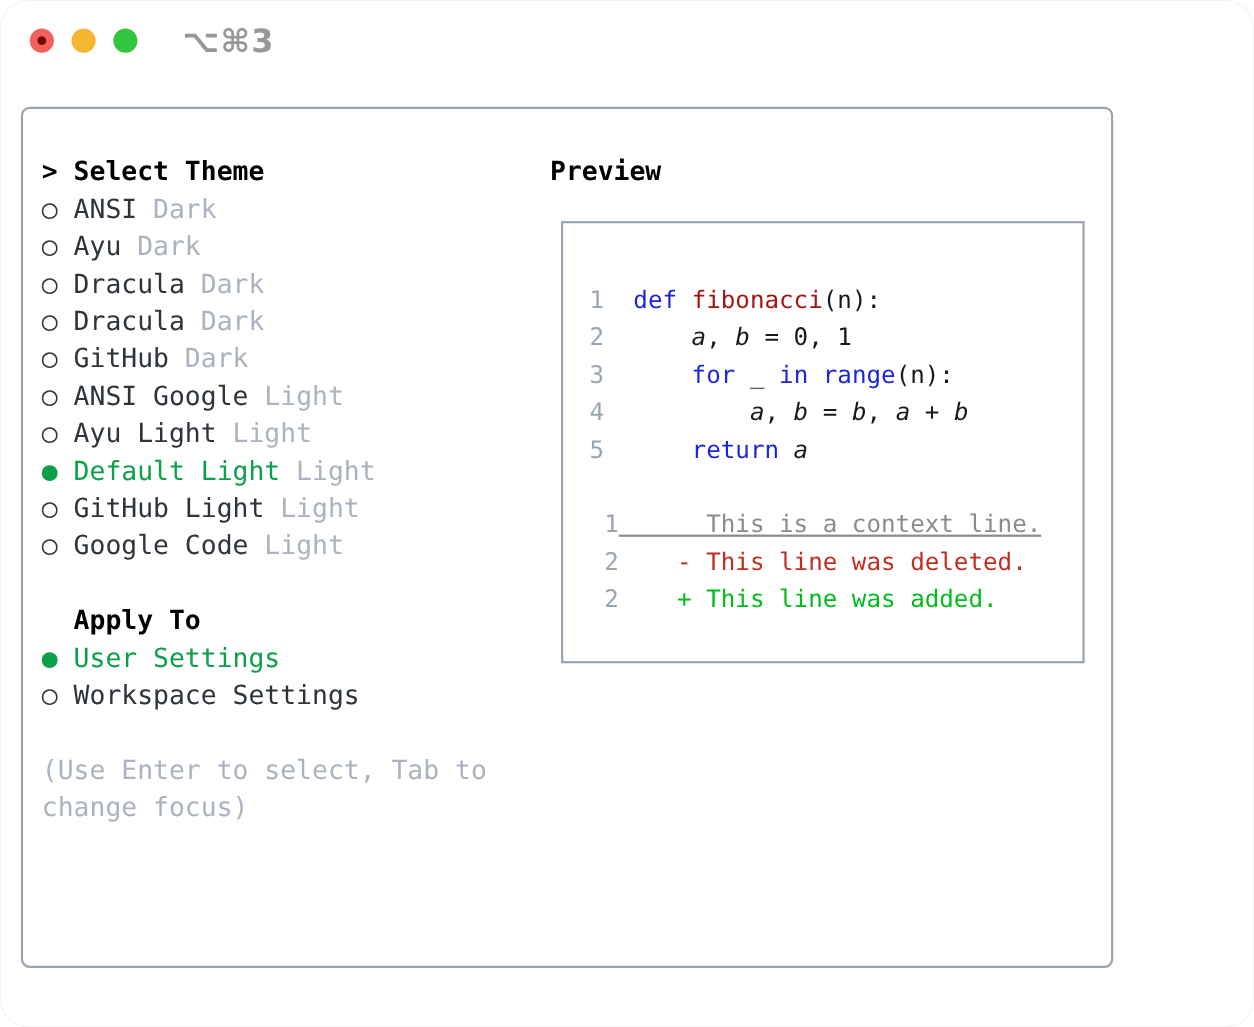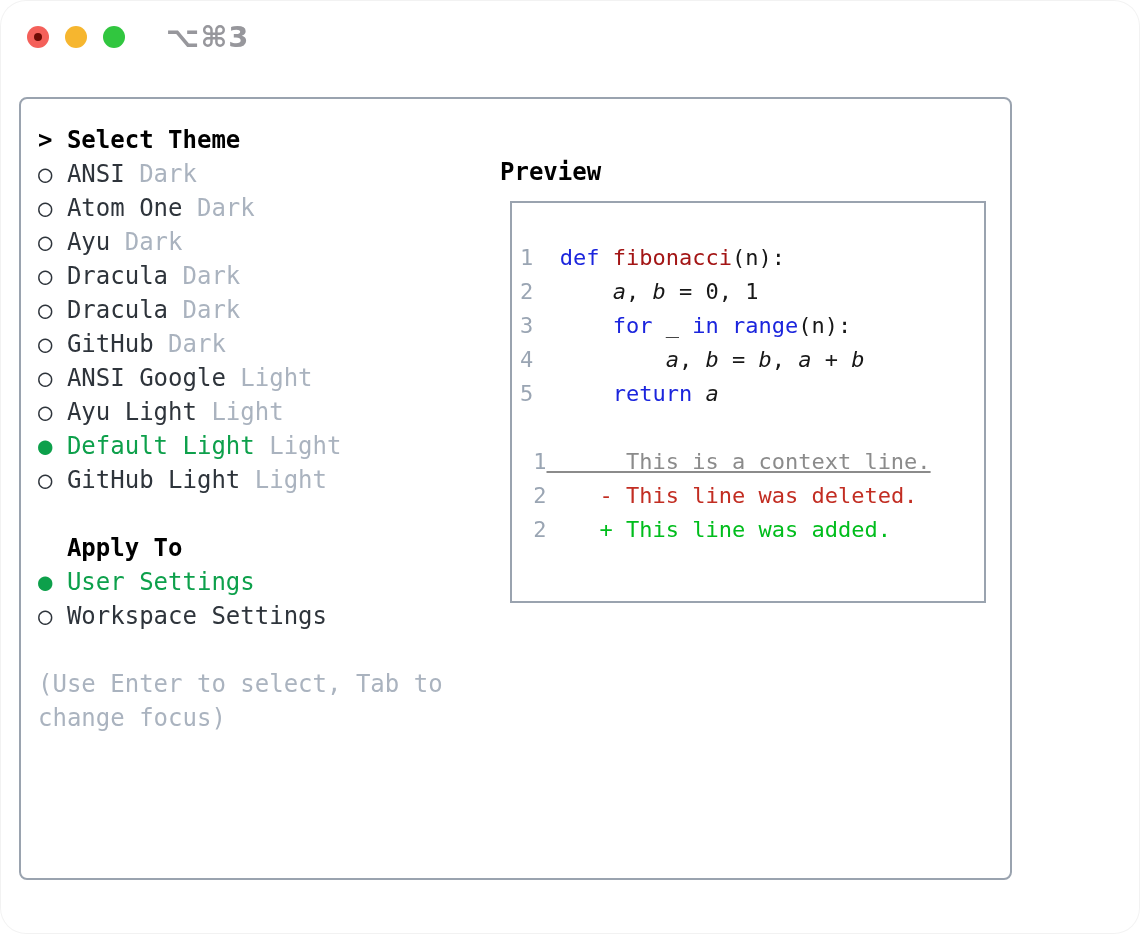--- a/index.html
+++ b/index.html
@@ -26,32 +26,32 @@
     position:absolute;left:19px;top:97px;width:993px;height:783px;
     border:2px solid var(--c-border,#9aa3af);border-radius:8px;background:#fff;
     box-sizing:border-box;
   }
   .row{height:34px;line-height:34px;white-space:pre;font-size:24px;color:var(--c-dark,#2e343b);}
   .row.header{font-weight:700;color:#000;}
   .row .muted{color:var(--c-muted,#aab3bf);}
   .row .sel{color:var(--c-green,#0da04b);}
   .row.hint{color:var(--c-muted,#aab3bf);}
   .spacer{height:34px;}
-  .left-col{position:absolute;left:17px;top:24px;}
+  .left-col{position:absolute;left:17px;top:40px;}
   
   .preview-label{
-    position:absolute;left:479px;top:56px;height:34px;line-height:34px;
+    position:absolute;left:479px;top:40px;height:34px;line-height:34px;
     font-size:24px;font-weight:700;color:#000;white-space:pre;
   }
   .preview-box{
     position:absolute;left:489px;top:102px;width:476px;height:402px;
     border:2px solid var(--c-border,#9aa3af);background:#fff;box-sizing:border-box;overflow:hidden;
   }
   .preview-box pre{
-    margin:0;padding:38px 0 0 8px;font-family:inherit;
+    margin:16px;padding:38px 0 0 8px;font-family:inherit;
     font-size:22px;line-height:34px;white-space:pre;
   }
   .preview-box .line{height:34px;}
   .num{color:var(--c-linenum,#9aa5b3);}
   .kw{color:var(--c-keyword,#1b25dd);}
   .fn{color:var(--c-function,#a31515);}
   .pl{color:var(--c-code,#181818);}
   .va{color:var(--c-code,#181818);font-style:italic;}
   .ctx{color:var(--c-context,#8b8b8b);text-decoration:underline;}
   .del{color:var(--c-deleted,#c22d22);}
@@ -70,29 +70,29 @@
     <span class="tl green"></span>
     <span class="shortcut">⌥⌘3</span>
   </div>
 
   <div class="panel">
 
     <div class="left-col">
       <div class="row header"><span>&gt;</span><span> </span><span>Select Theme</span></div>
       <div id="theme-list">
           <div class="row"><span class="">○ </span><span class="">ANSI</span><span class="muted"> Dark</span></div>
-          <div class="row"><span class="">○ </span><span class="">Atom One</span><span class="muted"> Dark</span></div>
           <div class="row"><span class="">○ </span><span class="">Ayu</span><span class="muted"> Dark</span></div>
           <div class="row"><span class="">○ </span><span class="">Dracula</span><span class="muted"> Dark</span></div>
           <div class="row"><span class="">○ </span><span class="">Dracula</span><span class="muted"> Dark</span></div>
           <div class="row"><span class="">○ </span><span class="">GitHub</span><span class="muted"> Dark</span></div>
           <div class="row"><span class="">○ </span><span class="">ANSI Google</span><span class="muted"> Light</span></div>
           <div class="row"><span class="">○ </span><span class="">Ayu Light</span><span class="muted"> Light</span></div>
           <div class="row"><span class="sel">● </span><span class="sel">Default Light</span><span class="muted"> Light</span></div>
           <div class="row"><span class="">○ </span><span class="">GitHub Light</span><span class="muted"> Light</span></div>
+          <div class="row"><span class="">○ </span><span class="">Google Code</span><span class="muted"> Light</span></div>
         </div>
       <div class="spacer"></div>
       <div class="row header"><span>  </span><span>Apply To</span></div>
       <div id="apply-list">
           <div class="row"><span class="sel">● </span><span class="sel">User Settings</span></div>
           <div class="row"><span class="">○ </span><span class="">Workspace Settings</span></div>
         </div>
       <div class="spacer"></div>
       <div id="hint">
           <div class="row hint">(Use Enter to select, Tab to</div>

